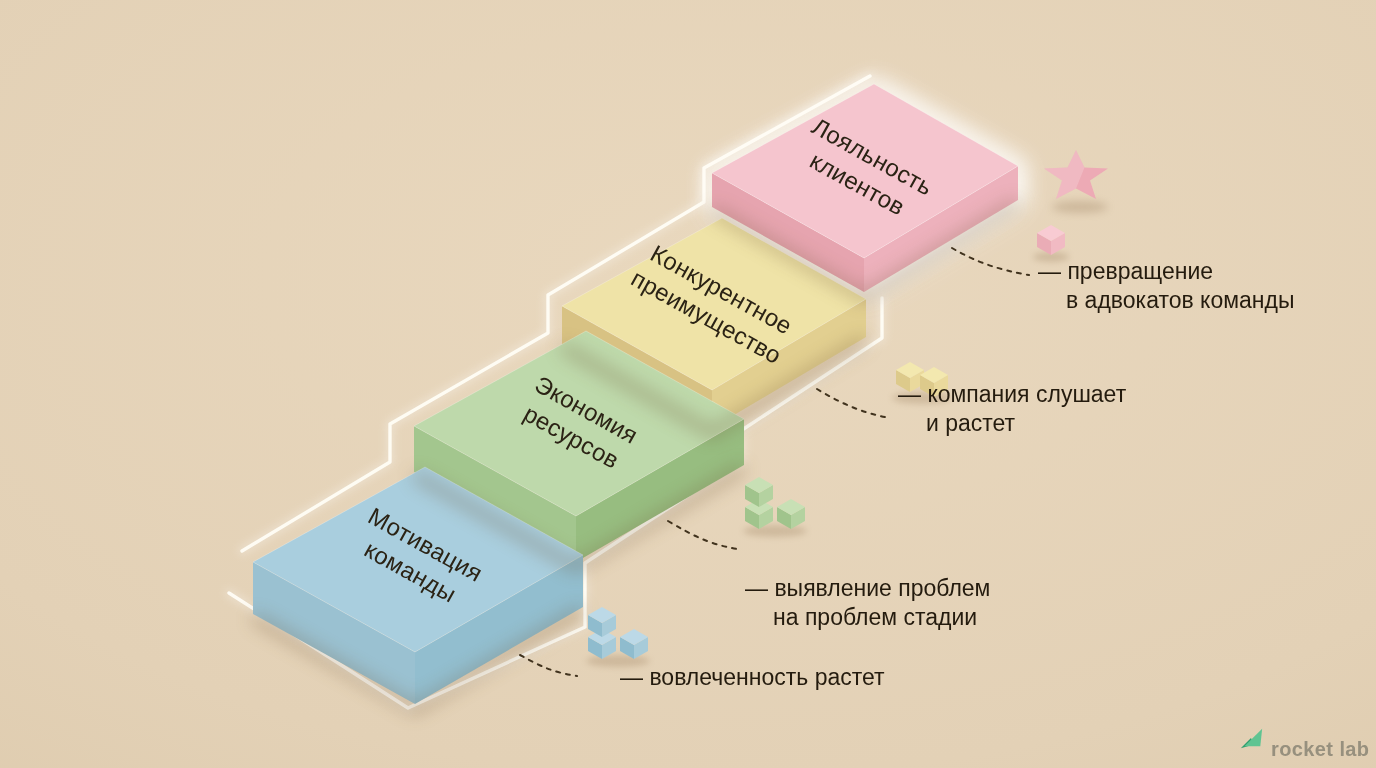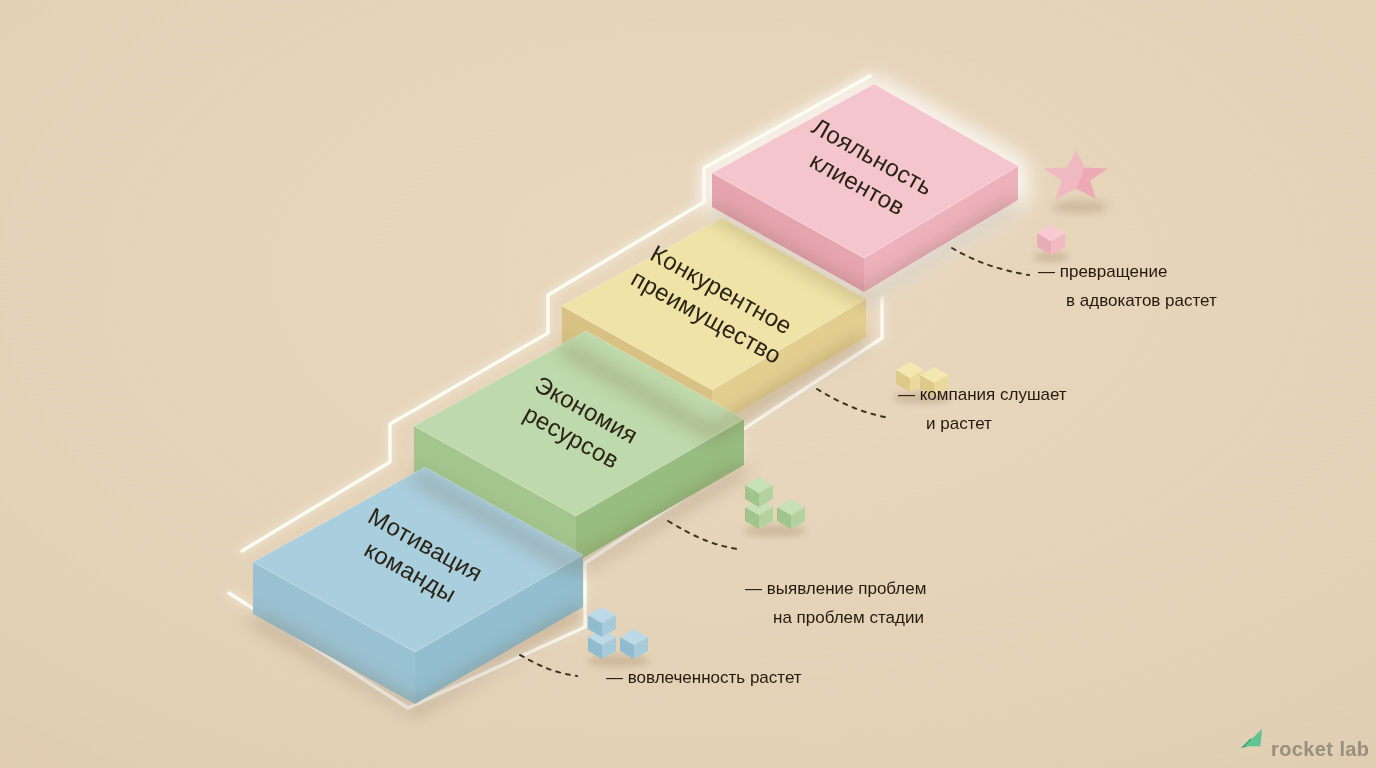--- a/index.html
+++ b/index.html
@@ -8,23 +8,23 @@
   .stage{position:relative;width:1376px;height:768px;
          background:radial-gradient(125% 125% at 52% 36%, #e9d8be 0%, #e3d1b6 52%, #d8c4a4 100%);}
   .scene{position:absolute;left:0;top:0;}
   .block-label{font-family:"Liberation Sans","DejaVu Sans",sans-serif;
                font-size:24px;font-weight:500;fill:#2b2315;text-anchor:middle;letter-spacing:.3px;}
   .face-top{stroke:rgba(255,255,255,.25);stroke-width:1;}
   .outline-main{fill:none;stroke:#fffdf6;stroke-width:3.4;stroke-linejoin:round;stroke-linecap:round;opacity:.95;}
   .outline-glow{fill:none;stroke:#ffffff;stroke-width:8;stroke-linejoin:round;stroke-linecap:round;opacity:.30;filter:url(#soft4);}
   .connector{fill:none;stroke:#41331e;stroke-width:2;stroke-dasharray:4 6;stroke-linecap:round;}
   .blk-shadow{fill:none;stroke:#6d5233;stroke-width:11;stroke-linecap:round;opacity:.34;filter:url(#soft9);}
-  .ann{position:absolute;color:#241b0e;font-size:17px;line-height:29px;font-weight:500;white-space:nowrap;}
+  .ann{position:absolute;color:#241b0e;font-size:23px;line-height:29px;font-weight:500;white-space:nowrap;}
   .ann .l2{padding-left:28px;}
-  .a1{left:606px;top:663px;}
+  .a1{left:620px;top:663px;}
   .a2{left:745px;top:534px;margin-top:40px;}
   .a3{left:898px;top:380px;}
   .a4{left:1038px;top:257px;}
   .logo{position:absolute;left:1238px;top:714px;display:flex;align-items:center;gap:7px;}
   .logo-text{font-size:20px;font-weight:700;color:#97907e;letter-spacing:.4px;margin-top:24px;}
 </style>
 </head>
 <body>
 
 <div class="stage">
@@ -165,21 +165,21 @@
   <div class="ann a2">
     <div class="l1">— выявление проблем</div>
     <div class="l2">на проблем стадии</div>
   </div>
   <div class="ann a3">
     <div class="l1">— компания слушает</div>
     <div class="l2">и растет</div>
   </div>
   <div class="ann a4">
     <div class="l1">— превращение</div>
-    <div class="l2">в адвокатов растет</div>
+    <div class="l2">в адвокатов команды</div>
   </div>
 
   <div class="logo">
     <svg width="26" height="26" viewBox="0 0 28 28">
       <polygon points="3,25 14,14 17,21" fill="#2f9e6e"></polygon>
       <polygon points="7,23 26,4 24,23" fill="#5fc492"></polygon>
     </svg>
     <span class="logo-text">rocket lab</span>
   </div>
 

